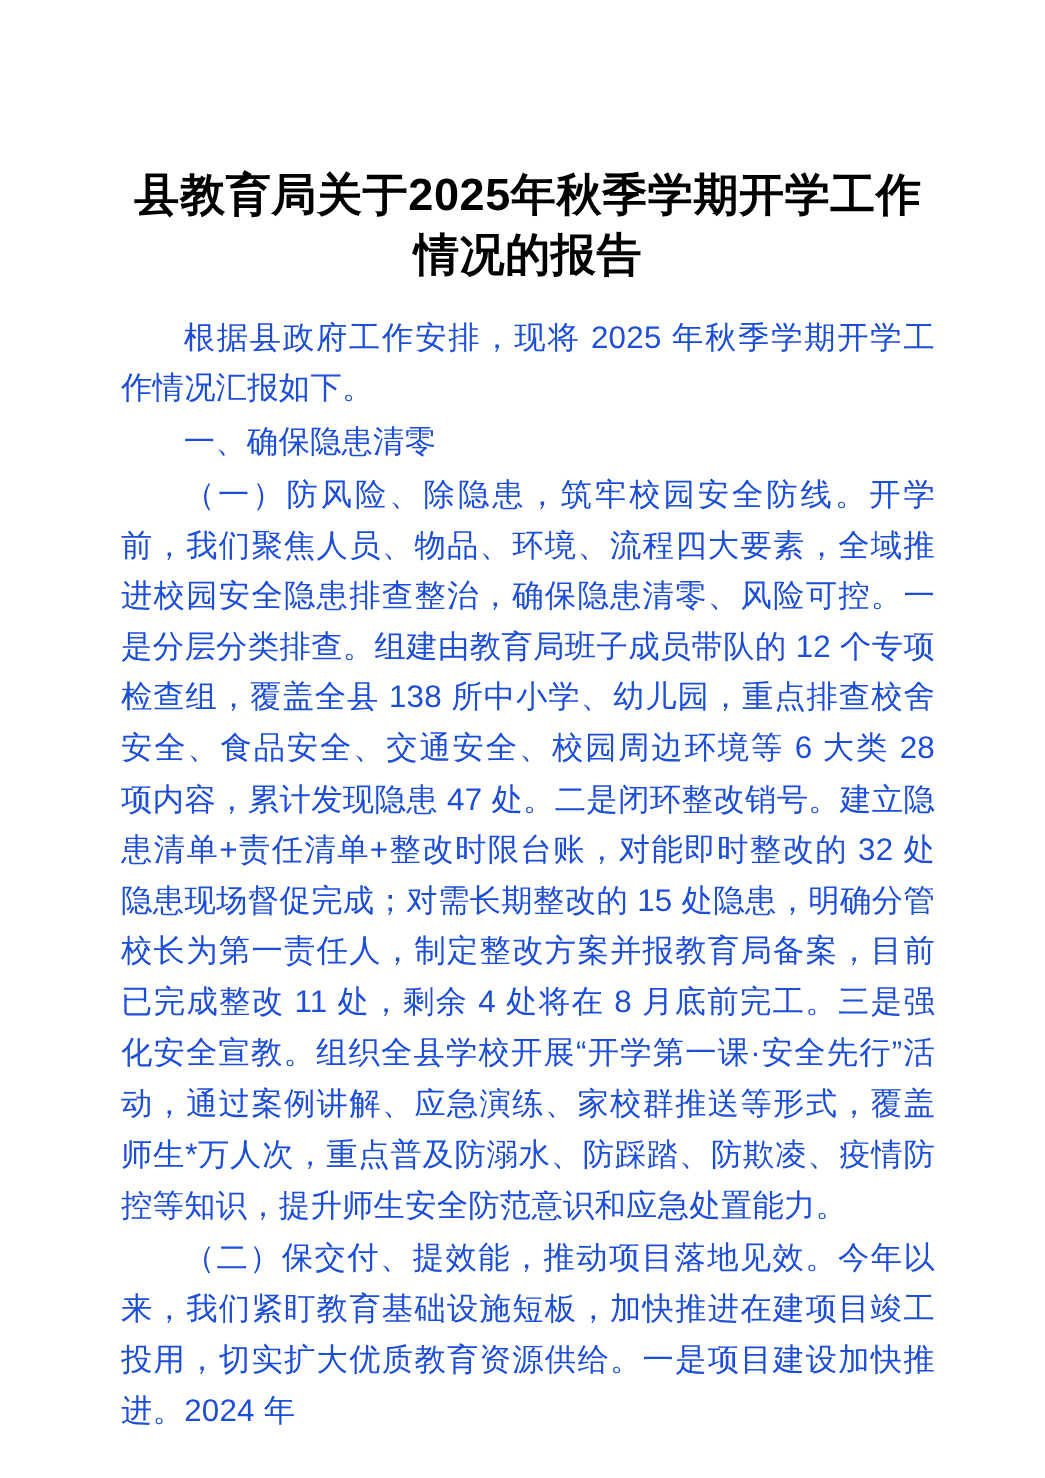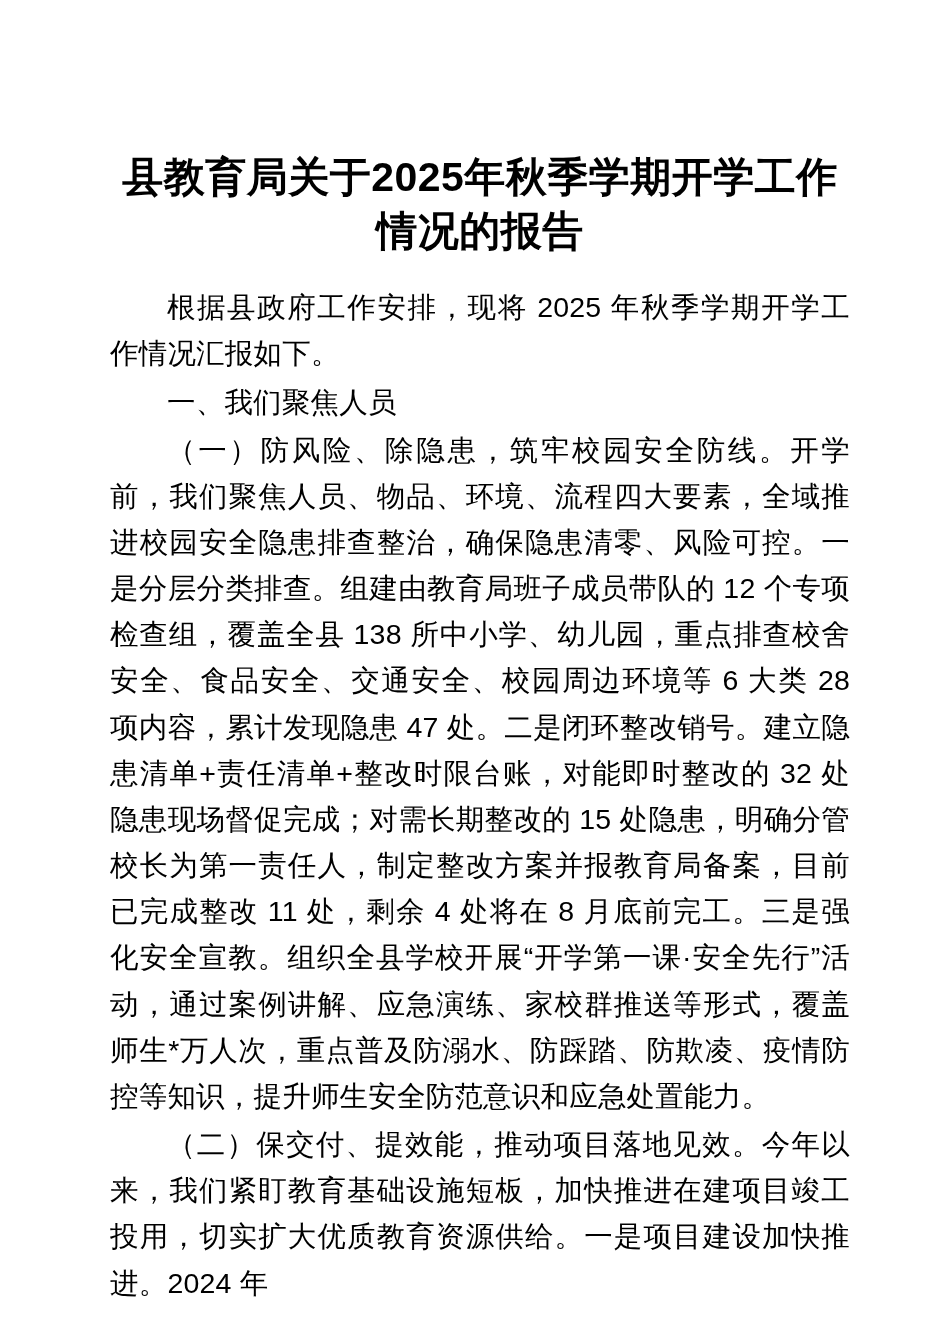--- a/index.html
+++ b/index.html
@@ -31,28 +31,28 @@
     color: #000;
   }
   .para {
     font-size: 28.5px;
     line-height: 1.62;
     text-align: justify;
     text-justify: inter-ideograph;
     margin: 0 0 2px 0;
     text-indent: 2em;
     letter-spacing: 0.2px;
-    color: #000000;
+    color: #1d4ed8;
   }
   .para.tight {
     margin-bottom: 0;
   }
 </style>
 </head>
 <body>
 
 <div class="page">
   <h1 class="doc-title">县教育局关于2025年秋季学期开学工作情况的报告</h1>
   <p class="para">根据县政府工作安排，现将 2025 年秋季学期开学工作情况汇报如下。</p>
-  <p class="para">一、我们聚焦人员</p>
+  <p class="para">一、确保隐患清零</p>
   <p class="para">（一）防风险、除隐患，筑牢校园安全防线。开学前，我们聚焦人员、物品、环境、流程四大要素，全域推进校园安全隐患排查整治，确保隐患清零、风险可控。一是分层分类排查。组建由教育局班子成员带队的 12 个专项检查组，覆盖全县 138 所中小学、幼儿园，重点排查校舍安全、食品安全、交通安全、校园周边环境等 6 大类 28 项内容，累计发现隐患 47 处。二是闭环整改销号。建立隐患清单+责任清单+整改时限台账，对能即时整改的 32 处隐患现场督促完成；对需长期整改的 15 处隐患，明确分管校长为第一责任人，制定整改方案并报教育局备案，目前已完成整改 11 处，剩余 4 处将在 8 月底前完工。三是强化安全宣教。组织全县学校开展“开学第一课·安全先行”活动，通过案例讲解、应急演练、家校群推送等形式，覆盖师生*万人次，重点普及防溺水、防踩踏、防欺凌、疫情防控等知识，提升师生安全防范意识和应急处置能力。</p>
   <p class="para tight">（二）保交付、提效能，推动项目落地见效。今年以来，我们紧盯教育基础设施短板，加快推进在建项目竣工投用，切实扩大优质教育资源供给。一是项目建设加快推进。2024 年</p>
 </div>
 
 </body></html>

